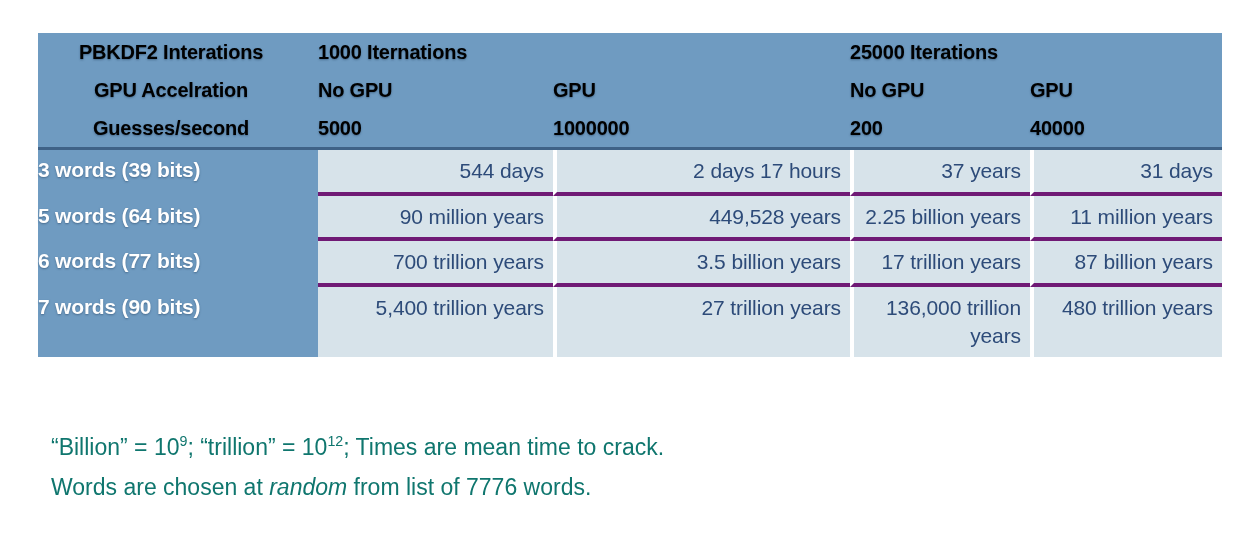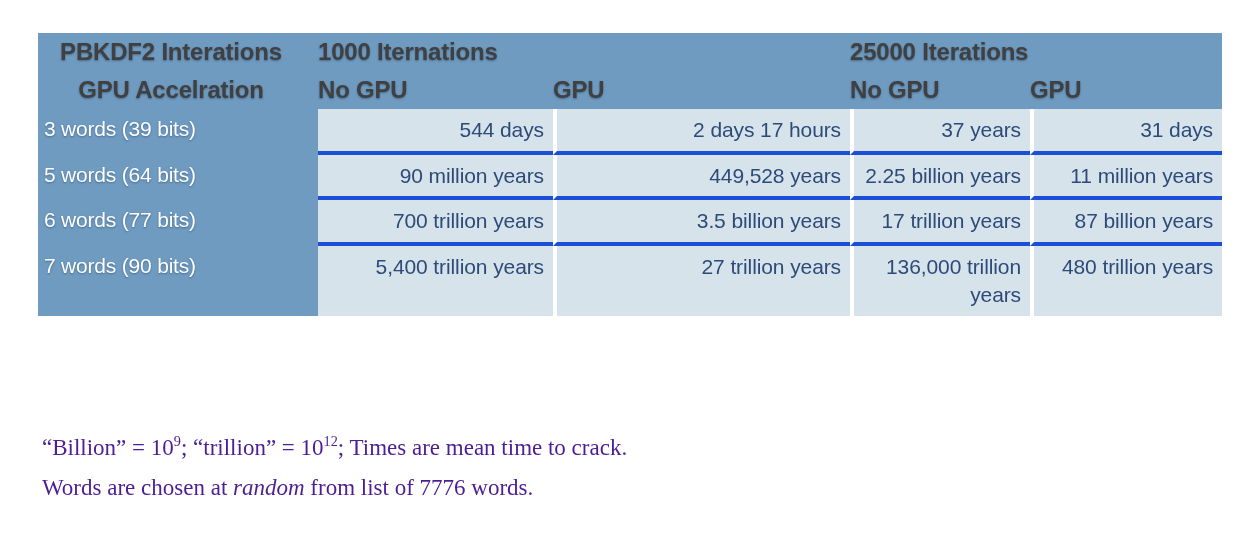--- a/index.html
+++ b/index.html
@@ -26,23 +26,23 @@
   table.crack-table {
     border-collapse: separate;
     border-spacing: 0;
     width: 1184px;
     table-layout: fixed;
   }
 
   
   thead td, thead th {
     background: #6f9bc1;
-    color: #404040;
+    color: #000000;
     font-weight: bold;
-    font-size: 24px;
+    font-size: 20px;
     letter-spacing: -0.2px;
     text-shadow: 0 1px 2px rgba(40,70,100,0.55);
     padding: 0;
     height: 38px;
     vertical-align: middle;
     white-space: nowrap;
   }
   thead .hdr-label {
     text-align: center;
     padding-right: 14px;
@@ -55,42 +55,41 @@
   }
 
   
   tbody td {
     padding: 0;
     vertical-align: top;
   }
   td.rowlabel {
     background: #6f9bc1;
     color: #ffffff;
-    font-weight: normal;
+    font-weight: bold;
     font-size: 21px;
     letter-spacing: -0.2px;
     text-shadow: 0 1px 2px rgba(40,70,100,0.55);
     text-align: left;
-    padding-left: 6px;
     white-space: nowrap;
     vertical-align: top;
     padding-top: 8px;
   }
   td.val {
     background: #d7e3ea;
     color: #2d4b79;
     font-size: 21px;
     text-align: right;
     padding: 7px 9px 7px 9px;
     line-height: 1.32;
     letter-spacing: -0.1px;
   }
   
   tbody tr td.val {
-    border-bottom: 4px solid #1d4ed8;
+    border-bottom: 4px solid #701a75;
     border-left: 4px solid #ffffff;
   }
   tbody tr:last-child td.val {
     border-bottom: none;
   }
   tbody tr td.val.first-val {
     border-left: none;
   }
   tbody tr:last-child td.rowlabel {
     padding-bottom: 10px;
@@ -100,25 +99,25 @@
   
   col.c0 { width: 280px; }
   col.c1 { width: 235px; }
   col.c2 { width: 297px; }
   col.c3 { width: 180px; }
   col.c4 { width: 192px; }
 
   
   #footnotes {
     position: absolute;
-    left: 42px;
+    left: 51px;
     top: 428px;
     width: 1160px;
-    font-family: Liberation Serif, serif;
-    color: #4c1d95;
+    font-family: Liberation Sans, sans-serif;
+    color: #0f766e;
     font-size: 23px;
     line-height: 1.72;
   }
   #footnotes .fn-line {
     white-space: nowrap;
   }
   #footnotes sup {
     font-size: 0.62em;
     vertical-align: super;
     line-height: 0;
@@ -145,20 +144,27 @@
         <td class="hdr-val" colspan="2">1000 Iternations</td>
         <td class="hdr-val" colspan="2">25000 Iterations</td>
       </tr>
       <tr>
         <td class="hdr-label">GPU Accelration</td>
         <td class="hdr-val">No GPU</td>
         <td class="hdr-val">GPU</td>
         <td class="hdr-val">No GPU</td>
         <td class="hdr-val">GPU</td>
       </tr>
+      <tr class="last-hdr">
+        <td class="hdr-label">Guesses/second</td>
+        <td class="hdr-val">5000</td>
+        <td class="hdr-val">1000000</td>
+        <td class="hdr-val">200</td>
+        <td class="hdr-val">40000</td>
+      </tr>
     </thead>
     <tbody>
       <tr>
         <td class="rowlabel">3 words (39 bits)</td>
         <td class="val first-val">544 days</td>
         <td class="val">2 days 17 hours</td>
         <td class="val">37 years</td>
         <td class="val">31 days</td>
       </tr>
       <tr>

